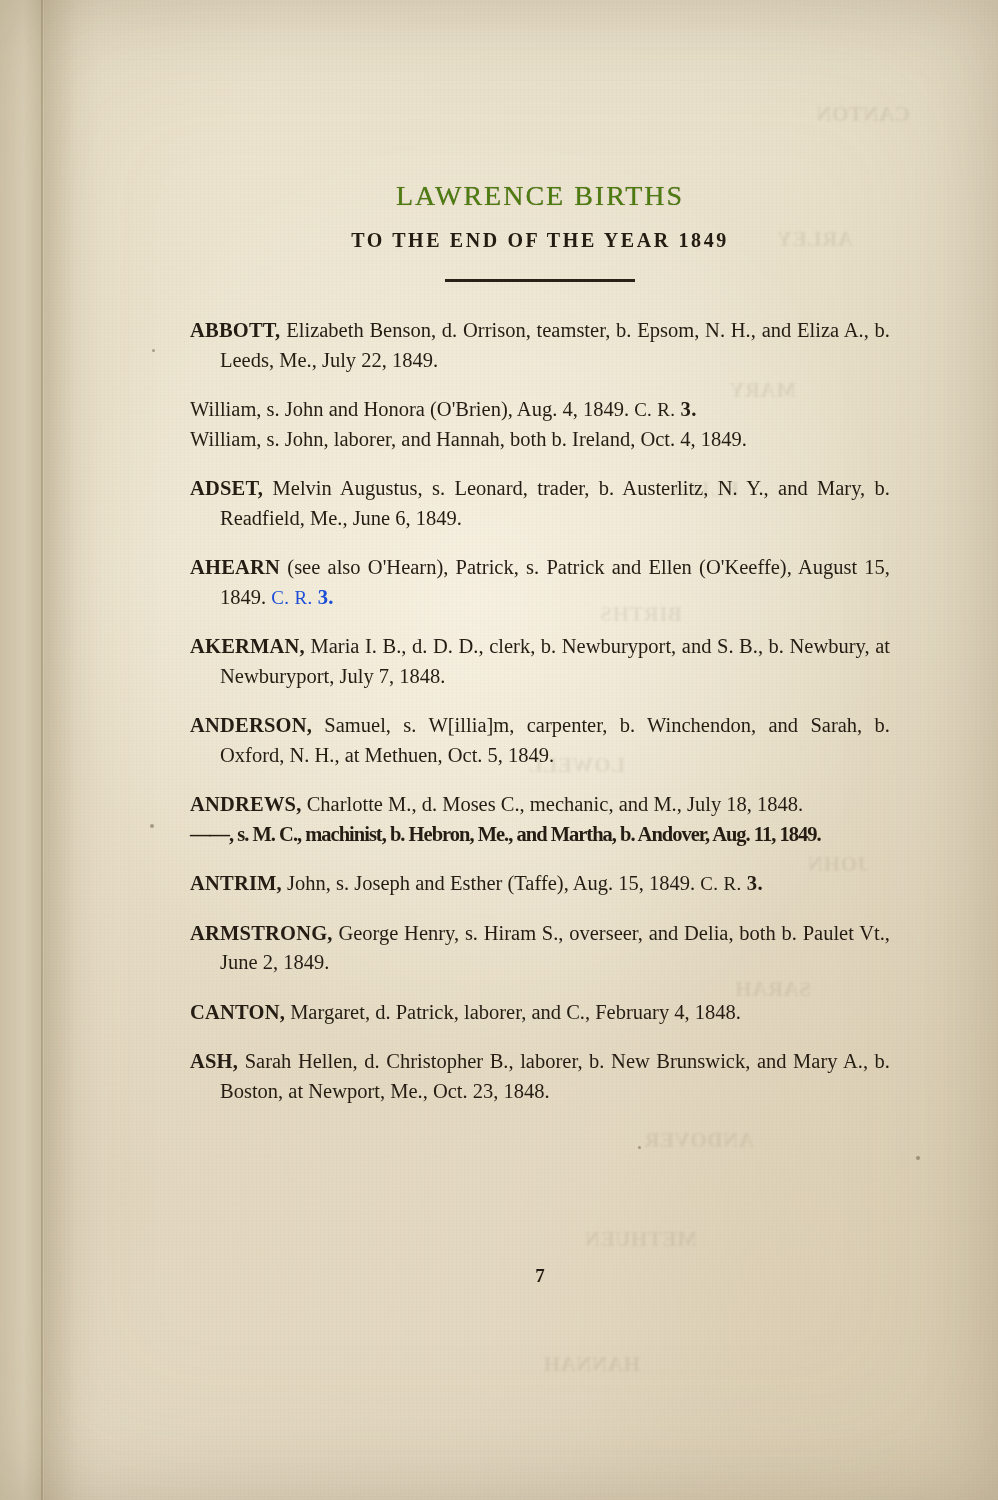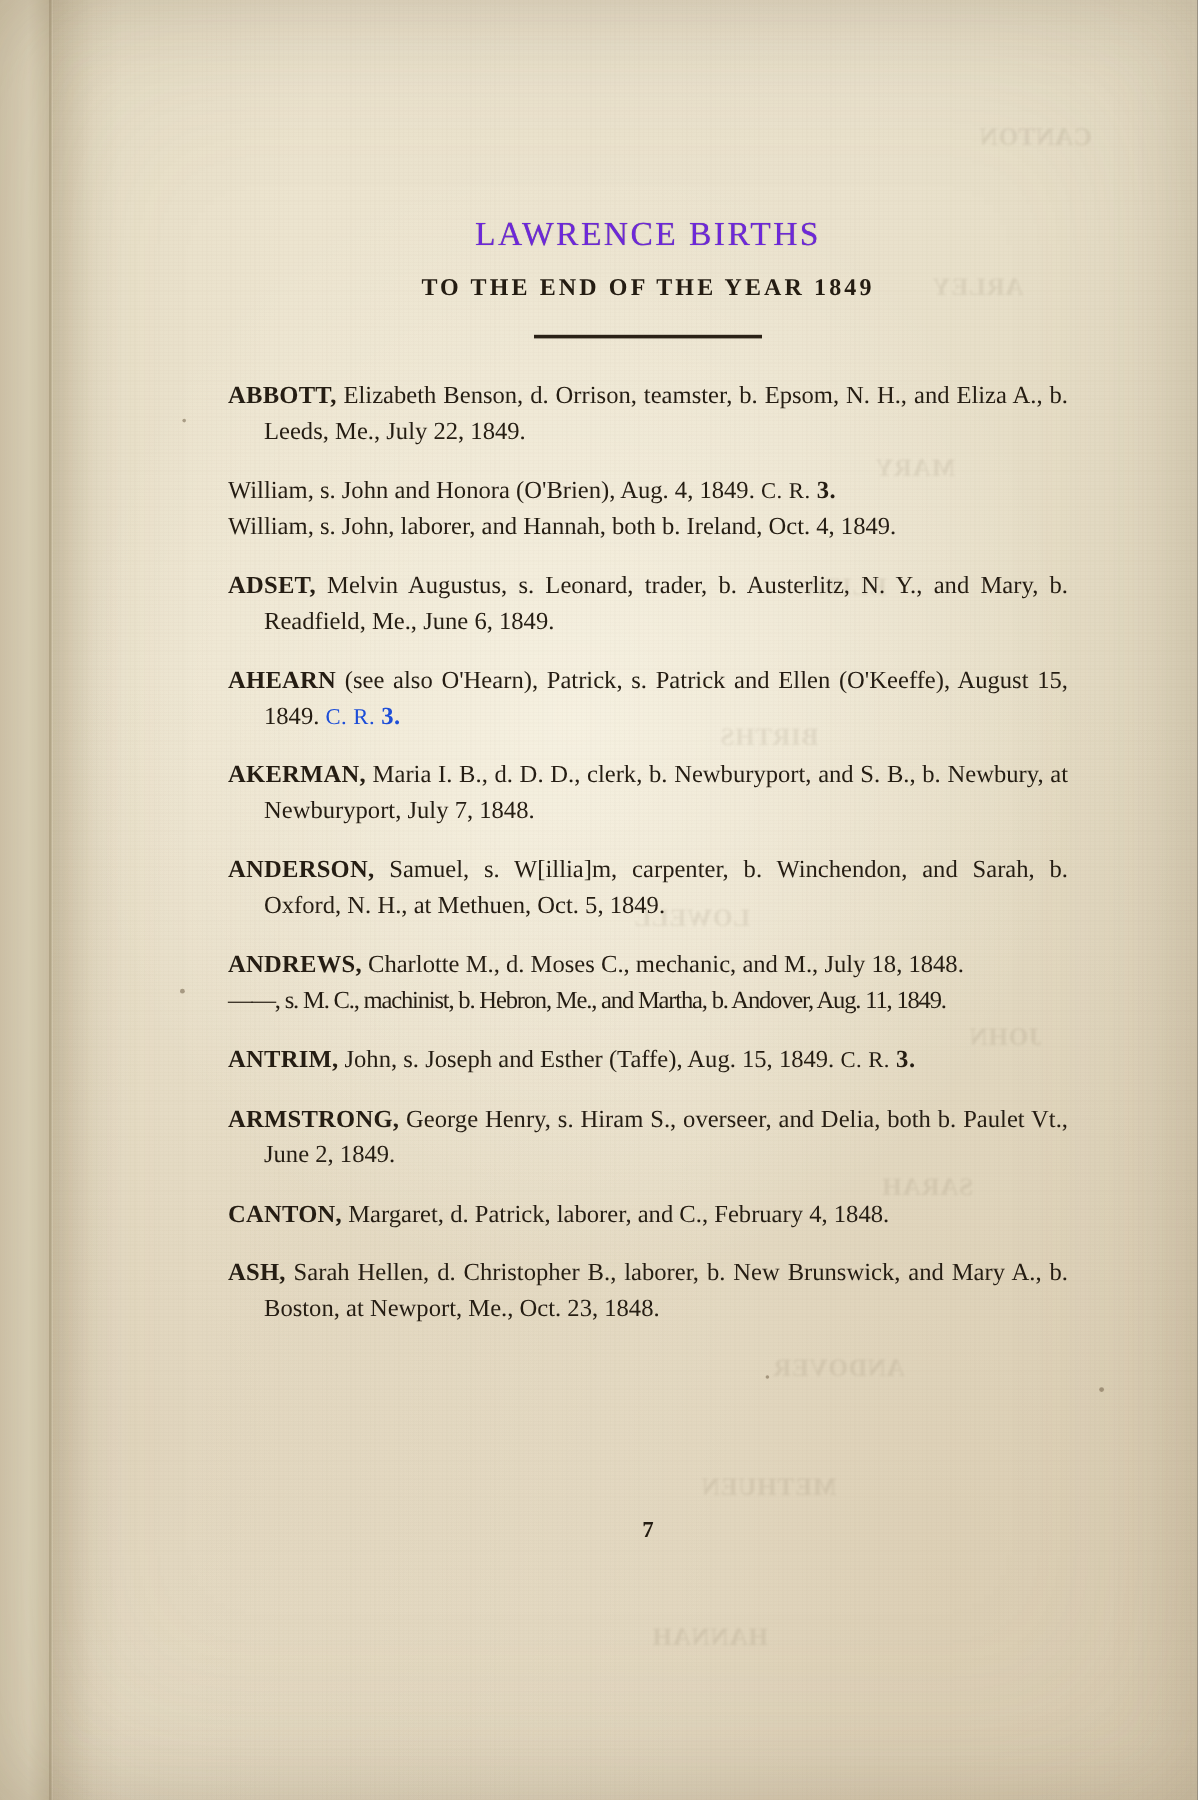--- a/index.html
+++ b/index.html
@@ -96,21 +96,21 @@
     width: 700px;
     color: #241c12;
   }
 
   .page-title {
     font-size: 28px;
     letter-spacing: 2.0px;
     text-align: center;
     margin: 0;
     font-weight: normal;
-    color: #6d28d9;
+    color: #4d7c0f;
     text-shadow: 0 0 0.7px rgba(40,30,18,0.55);
   }
 
   .page-subtitle {
     margin: 17px 0 0 0;
     font-size: 20px;
     font-variant: small-caps;
     letter-spacing: 2.6px;
     text-align: center;
     font-weight: bold;
@@ -163,21 +163,21 @@
     letter-spacing: 0.4px;
   }
   .smallcap-ref .num {
     font-variant: normal;
     font-size: 1.09em;
     font-weight: bold;
   }
 
   .faded { color: #1d4ed8; }
 
-  .dash-lead { letter-spacing: -1px; }
+  .dash-lead { letter-spacing: -1px; font-weight: bold; }
 
   .page-number {
     position: absolute;
     left: 0;
     top: 1085px;
     width: 700px;
     text-align: center;
     font-size: 19px;
     font-weight: bold;
     color: #241c12;

